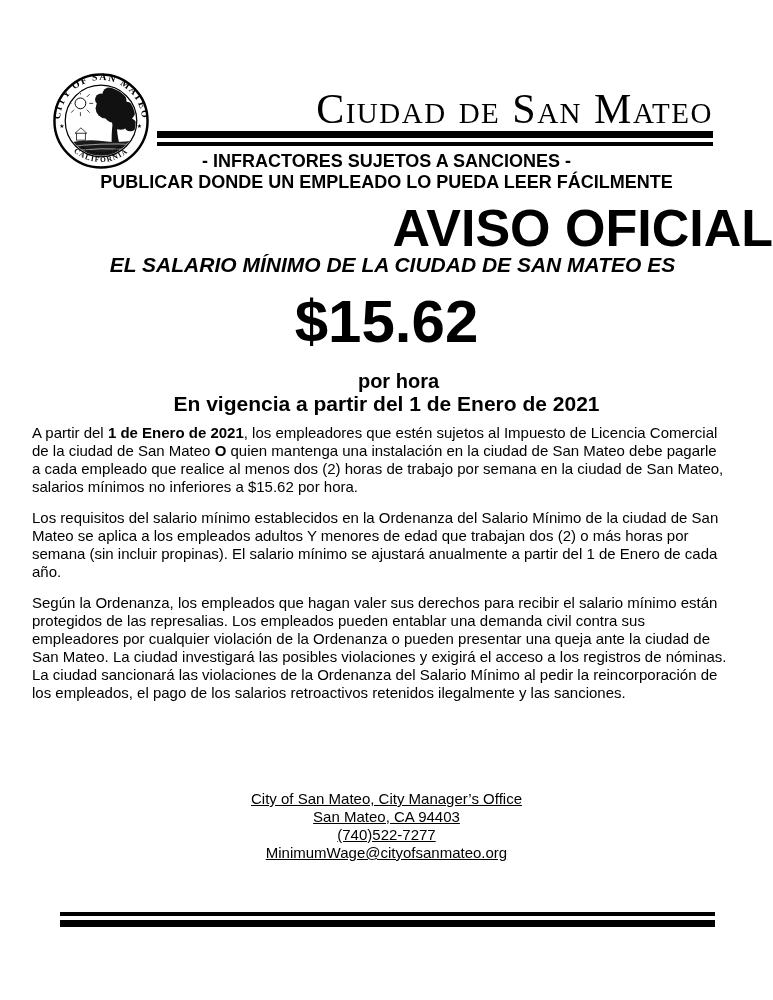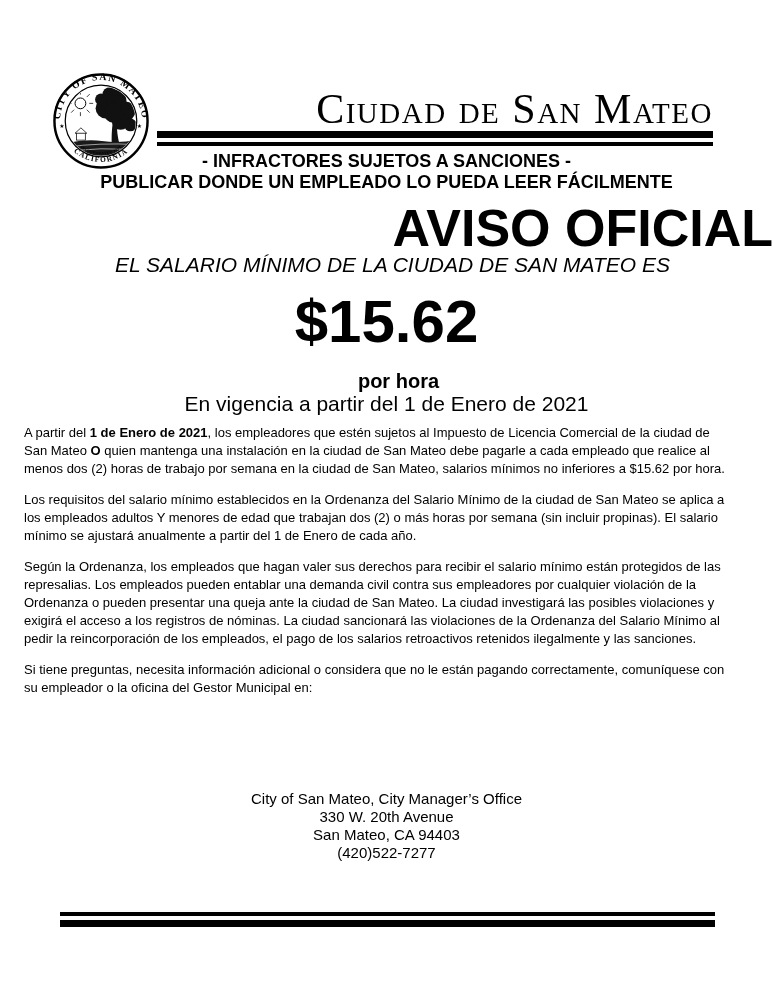--- a/index.html
+++ b/index.html
@@ -63,21 +63,21 @@
     font-weight: bold;
     font-size: 52px;
     letter-spacing: 0px;
     line-height: 46px;
   }
   .aviso-subtitle {
     position: absolute;
     top: 253px;
     left: 4px; right: 0;
     text-align: center;
-    font-weight: normal;
+    font-weight: bold;
     font-style: italic;
     font-size: 21px;
     line-height: 24px;
     margin-left: 8px;
   }
   .wage-amount {
     position: absolute;
     top: 285px;
     left: 0; right: 0;
     text-align: center;
@@ -93,45 +93,46 @@
     font-weight: bold;
     font-size: 20px;
     line-height: 22px;
     padding-left: 24px;
   }
   .effective-date {
     position: absolute;
     top: 391px;
     left: 0; right: 0;
     text-align: center;
-    font-weight: normal;
+    font-weight: bold;
     font-size: 21px;
     line-height: 25px;
   }
 
   
   .body-text {
     position: absolute;
     top: 424px;
-    left: 24px;
+    left: 32px;
     right: 45px;
-    font-size: 13px;
+    font-size: 15px;
     line-height: 18px;
   }
   .body-text p { margin: 0 0 13px 0; }
   .body-text b { font-weight: bold; }
 
   
   .contact {
     position: absolute;
     top: 790px;
     left: 0; right: 0;
     text-align: center;
     font-size: 15px;
     line-height: 18px;
+    text-decoration: underline;
   }
 
   
   .foot-rules {
     position: absolute;
     top: 912px;
     left: 60px;
     right: 58px;
   }
   .foot-rules .rule-a { height: 4px; background: #000; }
@@ -216,28 +217,27 @@
   <div class="aviso-title">AVISO OFICIAL</div>
   <div class="aviso-subtitle">EL SALARIO MÍNIMO DE LA CIUDAD DE SAN MATEO ES</div>
   <div class="wage-amount">$15.62</div>
   <div class="per-hour">por hora</div>
   <div class="effective-date">En vigencia a partir del 1 de Enero de 2021</div>
 
   <div class="body-text">
     <p><span>A partir del </span><b>1 de Enero de 2021</b><span>, los empleadores que estén sujetos al Impuesto de Licencia Comercial de la ciudad de San Mateo </span><b>O</b><span> quien mantenga una instalación en la ciudad de San Mateo debe pagarle a cada empleado que realice al menos dos (2) horas de trabajo por semana en la ciudad de San Mateo, salarios mínimos no inferiores a $15.62 por hora.</span></p>
     <p>Los requisitos del salario mínimo establecidos en la Ordenanza del Salario Mínimo de la ciudad de San Mateo se aplica a los empleados adultos Y menores de edad que trabajan dos (2) o más horas por semana (sin incluir propinas). El salario mínimo se ajustará anualmente a partir del 1 de Enero de cada año.</p>
     <p>Según la Ordenanza, los empleados que hagan valer sus derechos para recibir el salario mínimo están protegidos de las represalias. Los empleados pueden entablar una demanda civil contra sus empleadores por cualquier violación de la Ordenanza o pueden presentar una queja ante la ciudad de San Mateo. La ciudad investigará las posibles violaciones y exigirá el acceso a los registros de nóminas. La ciudad sancionará las violaciones de la Ordenanza del Salario Mínimo al pedir la reincorporación de los empleados, el pago de los salarios retroactivos retenidos ilegalmente y las sanciones.</p>
-    <p>Si tiene preguntas, necesita información adicional o considera que no le están pagando correctamente, comuníquese con su empleador o la oficina del Gestor Municipal en:</p>
   </div>
 
   <div class="contact">
     <div>City of San Mateo, City Manager’s Office</div>
-    <div>330 W. 20th Avenue</div>
     <div>San Mateo, CA 94403</div>
-    <div>(420)522-7277</div>
+    <div>(740)522-7277</div>
+    <div>MinimumWage@cityofsanmateo.org</div>
   </div>
 
   <div class="foot-rules">
     <div class="rule-a"></div>
     <div class="rule-b"></div>
   </div>
 
 </div>
 
 </body></html>

